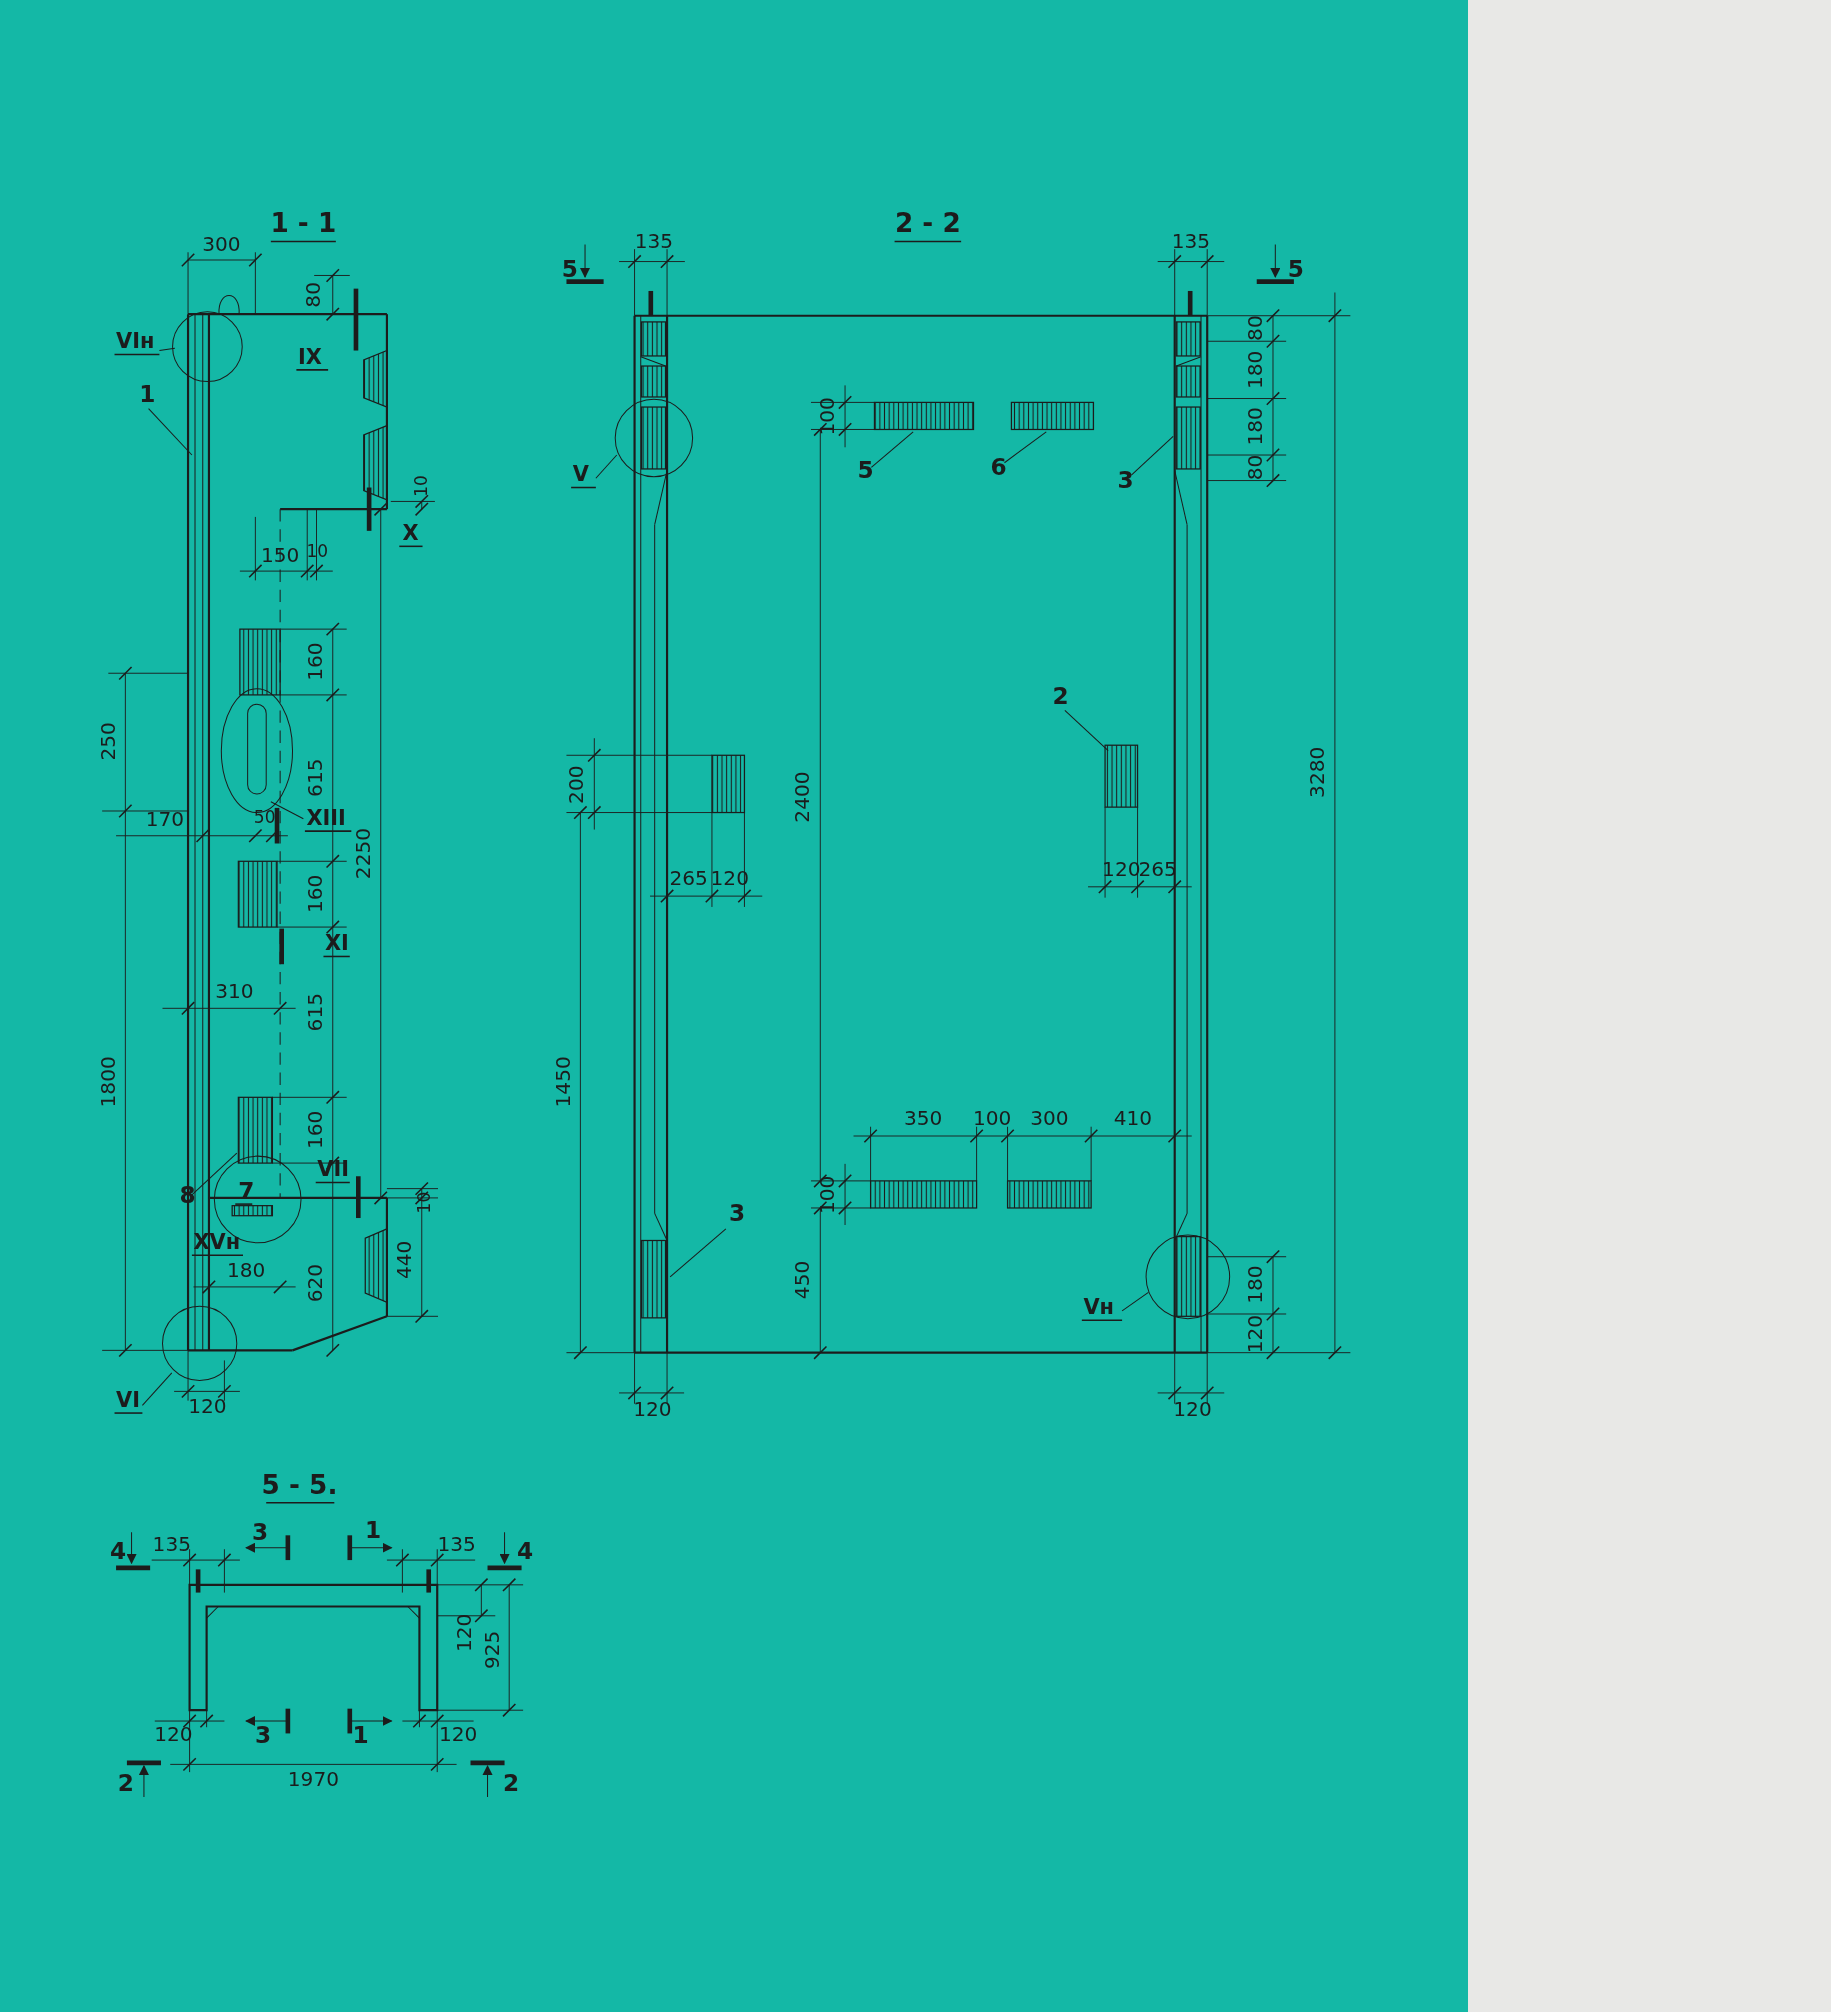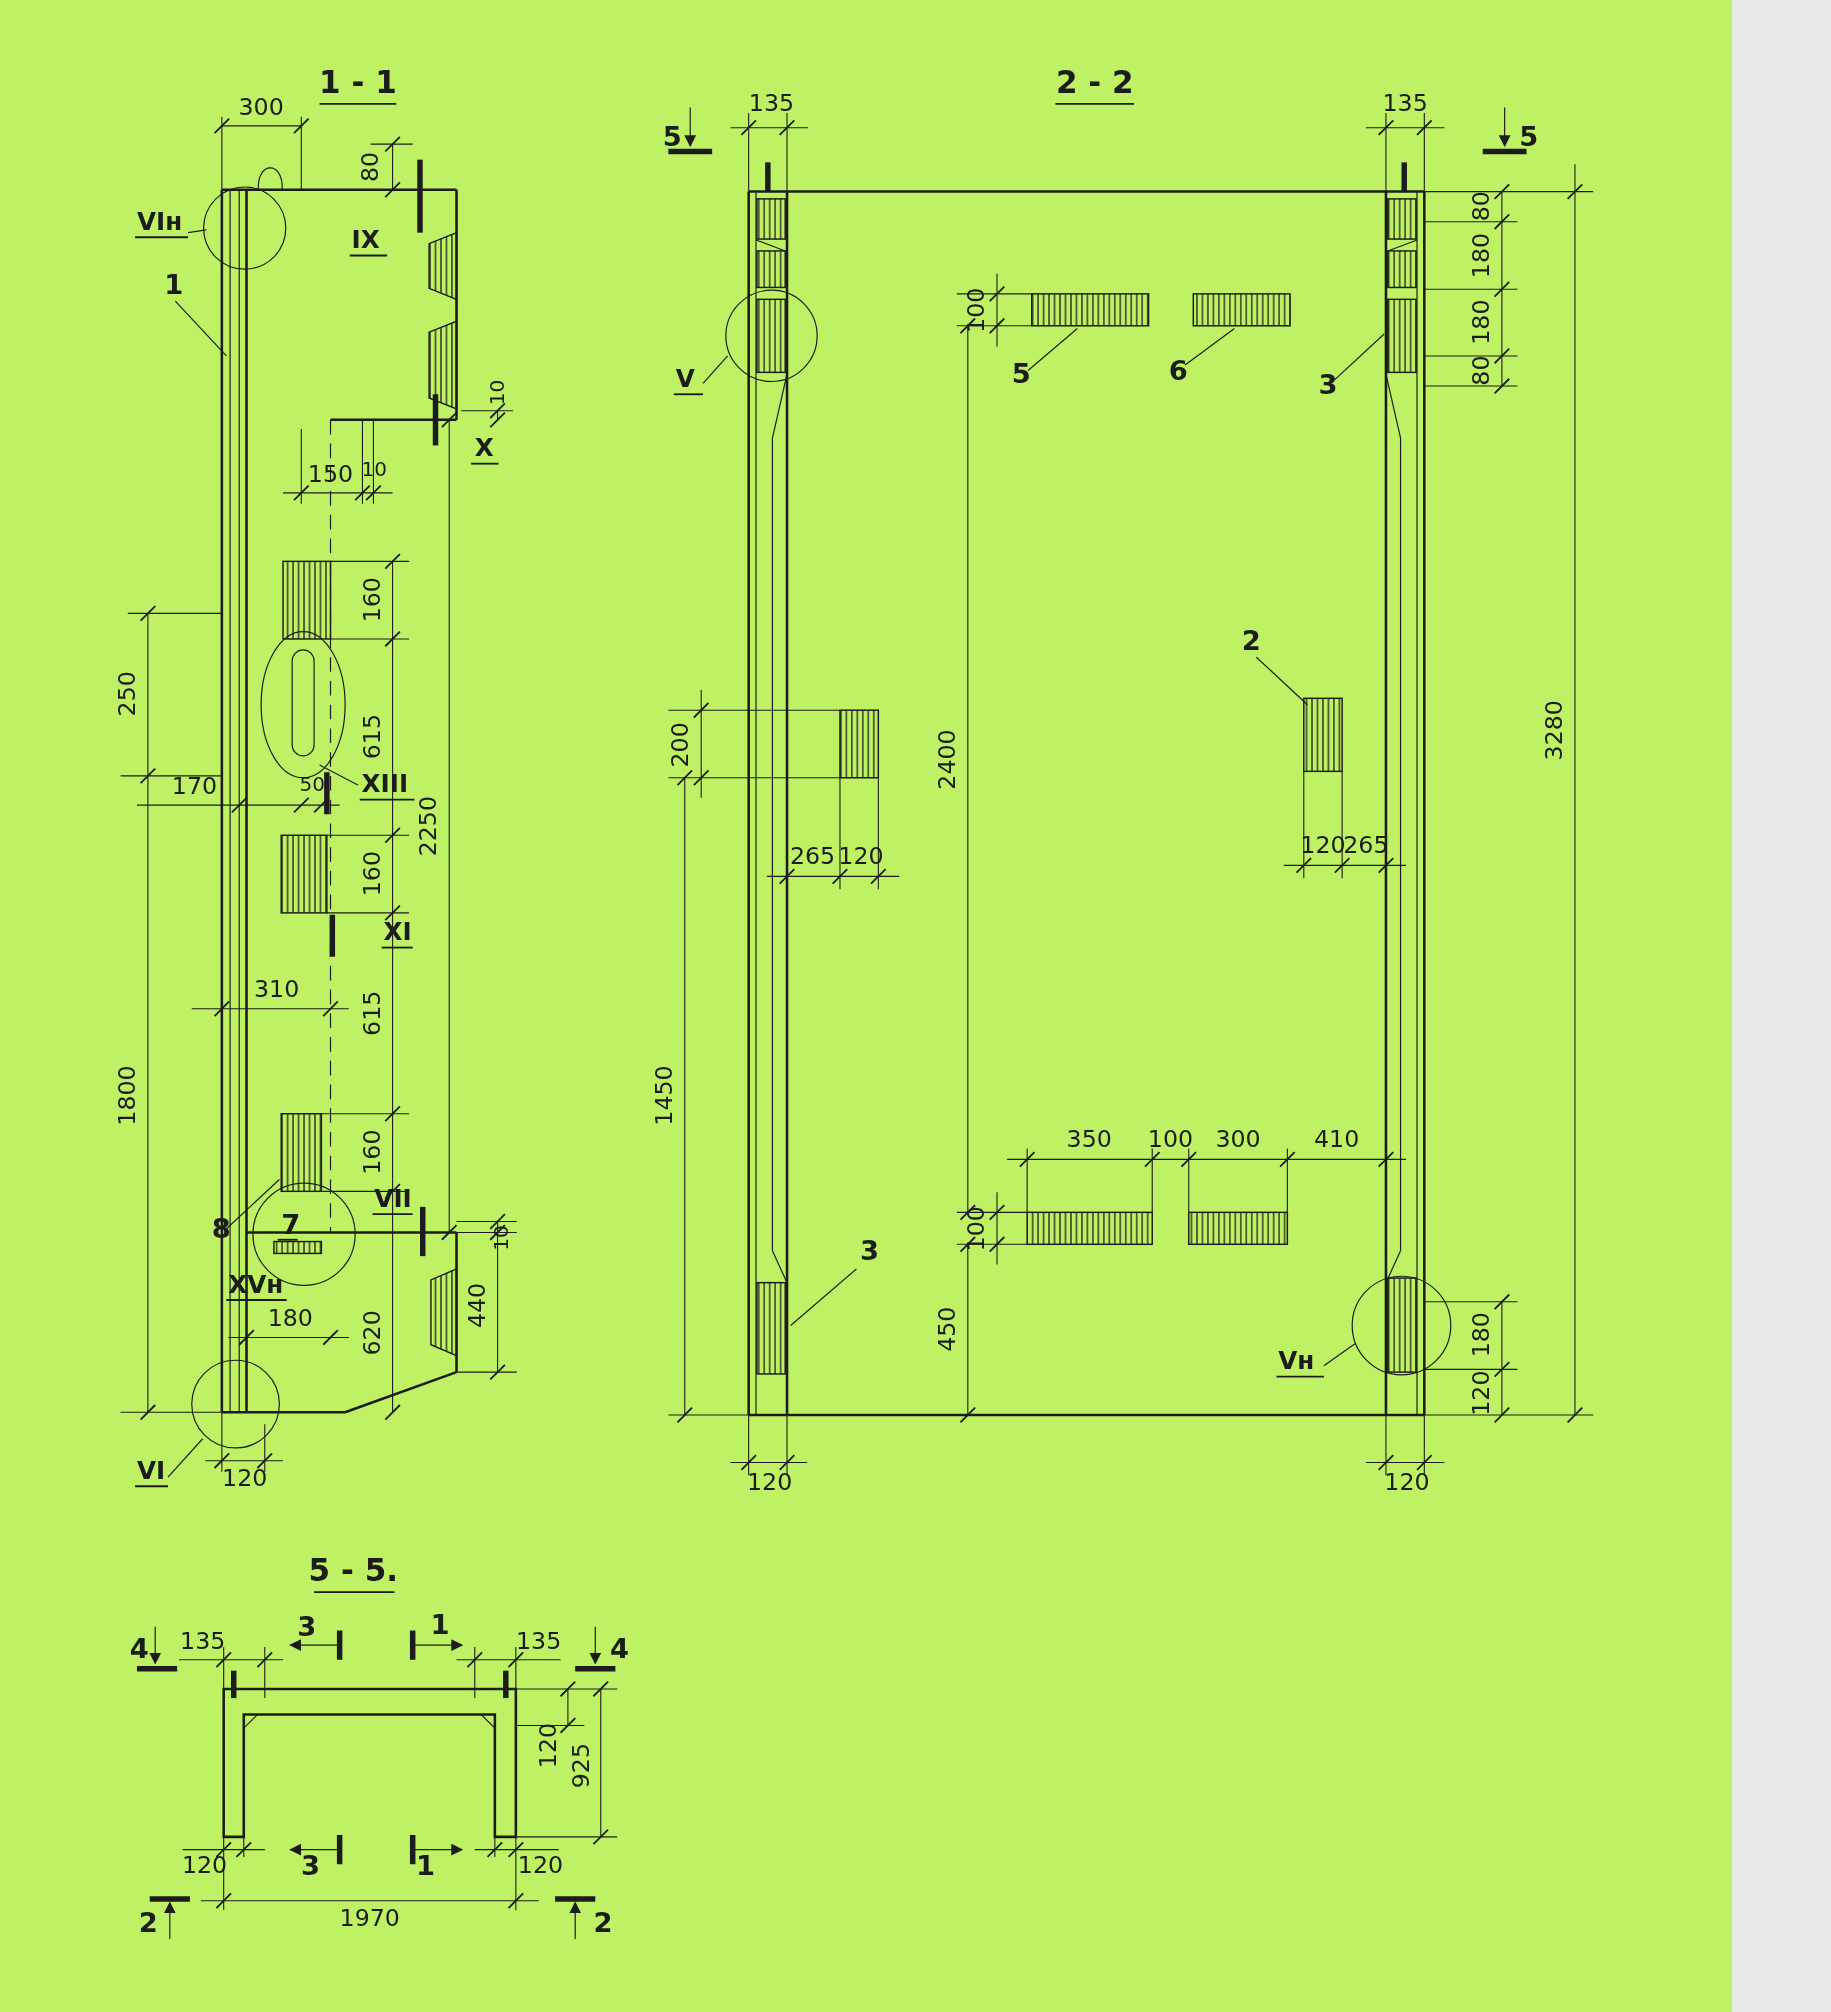--- a/index.html
+++ b/index.html
@@ -1,19 +1,19 @@
 <!DOCTYPE html>
 <html><head>
 <meta charset="utf-8">
 <style>
   html,body{margin:0;padding:0;background:#e8e8e6;}
   .sheet{
     position:relative;
-    width:1732px;height:2012px;
-    background:#bef264;
+    width:1468px;height:2012px;
+    background:#14b8a6;
     font-family:"DejaVu Sans",sans-serif;
     overflow:hidden;
     text-align:center;
   }
   svg{display:block;width:100%;height:100%;}
   text{fill:#1c1c1c;font-family:"DejaVu Sans",sans-serif;}
   .ttl{font-size:34px;font-weight:bold;}
   .dim{font-size:26px;}
   .sm{font-size:22px;}
   .mark{font-size:27px;font-weight:bold;}

